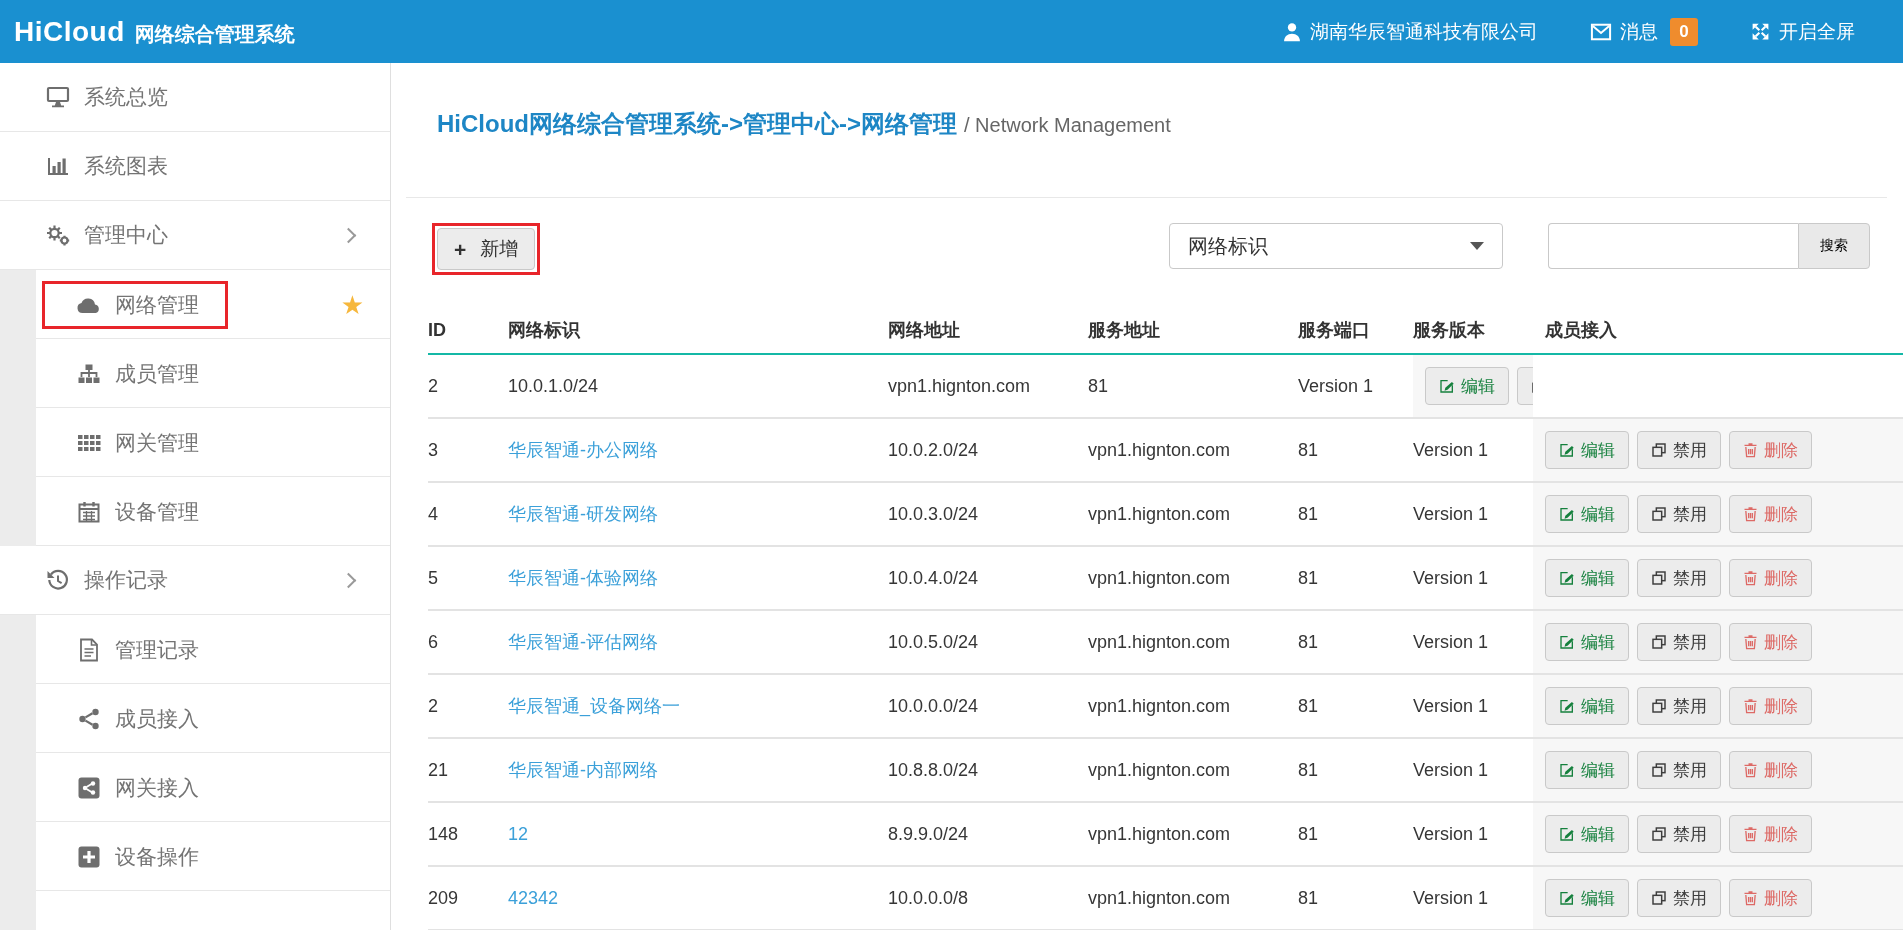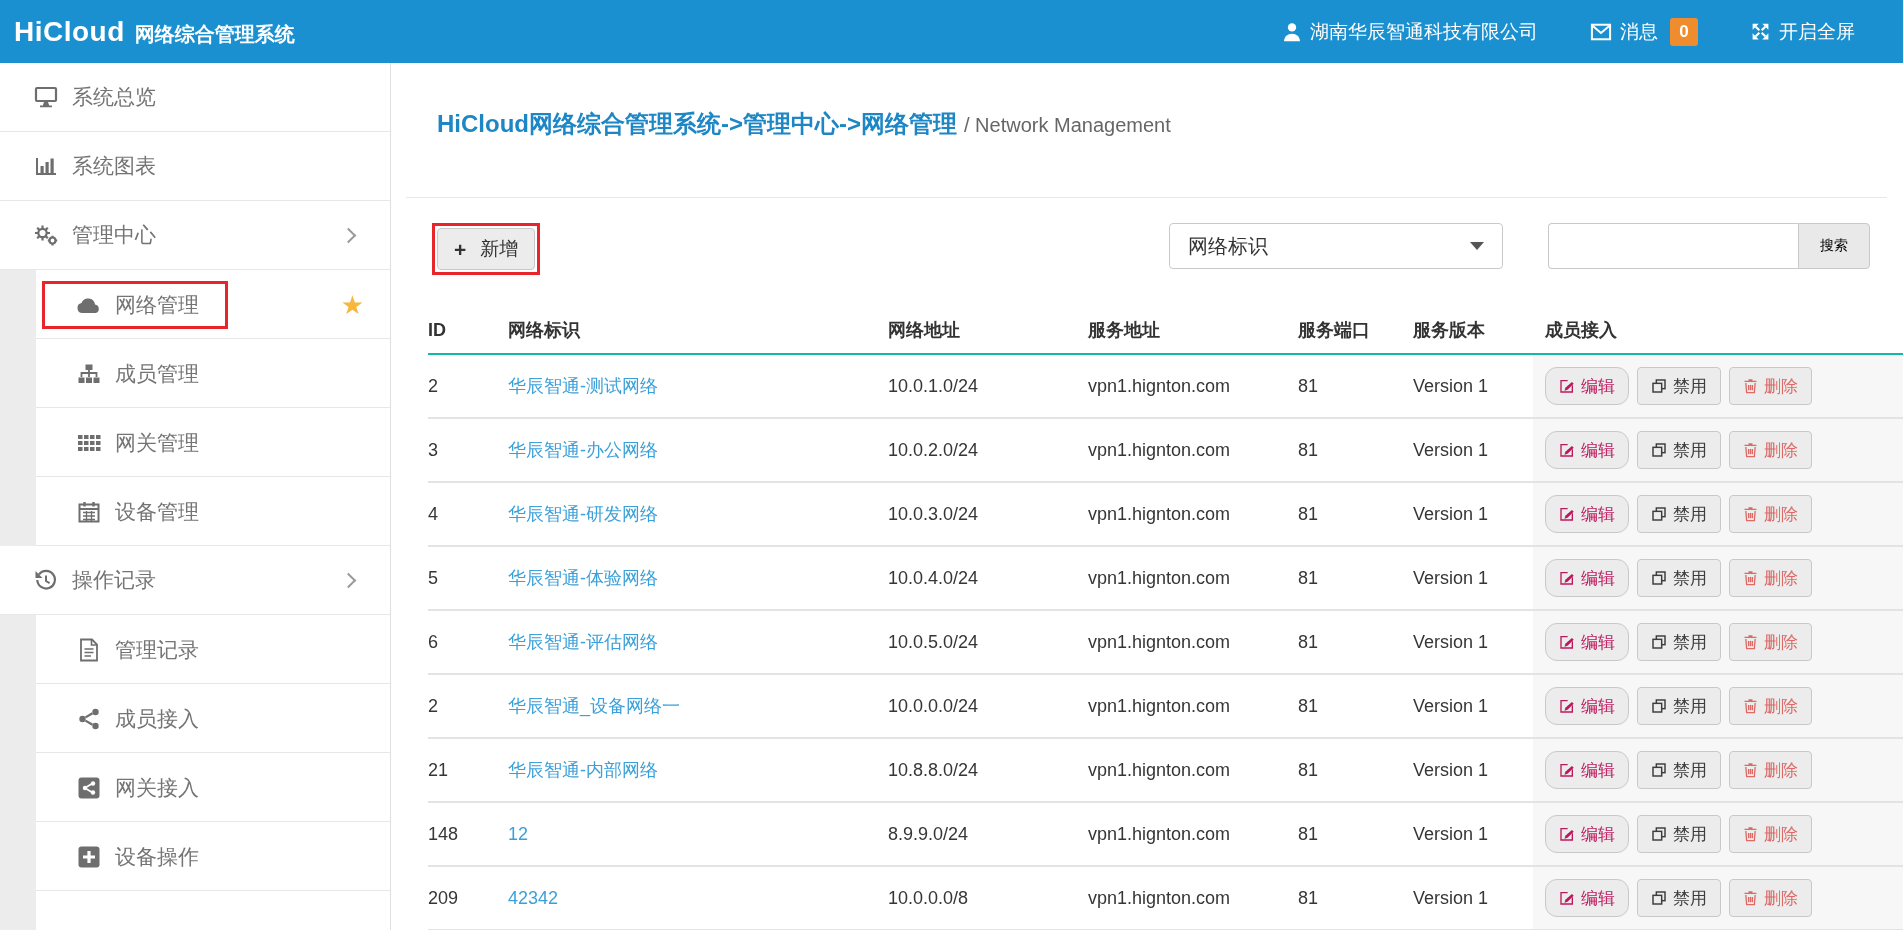--- a/index.html
+++ b/index.html
@@ -19,21 +19,21 @@
     min-width:28px; height:28px; display:flex; align-items:center; justify-content:center;
     border-radius:3px; padding:0 7px; margin-left:4px; }
 
   
   .layout { display:flex; height:867px; }
 
   
   .sidebar { width:391px; flex:0 0 391px; border-right:1px solid #dfdfdf; background:#fff; }
   .side-item { position:relative; height:69px; display:flex; align-items:center;
     font-size:21px; color:#747474; cursor:pointer; }
-  .side-item.top { padding-left:33px; border-bottom:1px solid #e7e7e7; }
+  .side-item.top { padding-left:45px; border-bottom:1px solid #e7e7e7; }
   .side-item.sub { padding-left:76px;
     background:linear-gradient(to right,#ececec 36px,#ffffff 36px); }
   .side-item.sub::after { content:""; position:absolute; left:36px; right:0; bottom:0;
     height:1px; background:#e7e7e7; }
   .side-spacer { height:39px;
     background:linear-gradient(to right,#ececec 36px,#ffffff 36px); }
   .sicon { width:26px; display:inline-flex; justify-content:center; margin-right:13px;
     color:#6e6e6e; flex:0 0 26px; }
   .sicon svg { display:block; }
   .chev { position:absolute; right:36px; top:29px; width:11px; height:11px;
@@ -78,21 +78,21 @@
   .th { display:flex; align-items:center; font-size:18px; font-weight:bold; color:#333; }
   .tr.row { height:64px; border-bottom:2px solid #e3e3e3; }
   .td { display:flex; align-items:center; font-size:18px; color:#363636; overflow:hidden; }
   .td a { color:#3ba0d9; text-decoration:none; cursor:pointer; }
   .td.actions, .th.actions { padding-left:12px; }
   .td.actions { background:#f7f7f7; gap:8px; }
   .abtn { display:inline-flex; align-items:center; gap:6px; height:38px; padding:0 13px;
     background:#ececec; border:1px solid #c9c9c9; border-radius:4px; font-size:17px;
     cursor:pointer; white-space:nowrap; }
   .abtn svg { display:block; }
-  .abtn.edit { color:#be185d;border-radius:12px; }
+  .abtn.edit { color:#15803d; }
   .abtn.disable { color:#3d3d3d; }
   .abtn.delete { color:#dd6a66; }
 </style>
 </head>
 <body>
 
 <div class="topbar">
   <div class="brand">
     <span class="brand-name">HiCloud</span>
     <span class="brand-suffix">网络综合管理系统</span>
@@ -311,23 +311,20 @@
           <div class="th">网络标识</div>
           <div class="th">网络地址</div>
           <div class="th">服务地址</div>
           <div class="th">服务端口</div>
           <div class="th">服务版本</div>
           <div class="th actions">成员接入</div>
         </div>
       <div id="tbody">
           <div class="tr row">
             <div class="td">2</div>
-            <div class="td">
-              <a>华辰智通-测试网络</a>
-            </div>
             <div class="td">10.0.1.0/24</div>
             <div class="td">vpn1.hignton.com</div>
             <div class="td">81</div>
             <div class="td">Version 1</div>
             <div class="td actions">
               <button class="abtn edit">
                 <span>
                   <svg width="16" height="16" viewBox="0 0 24 24">
                     <path fill="none" stroke="currentColor" stroke-width="2" d="M13 4H3v17h17v-10"></path>
                     <path fill="currentColor" d="M9.5 14.5L8.3 19l4.5-1.2L22 8.6 19.4 6z"></path>

